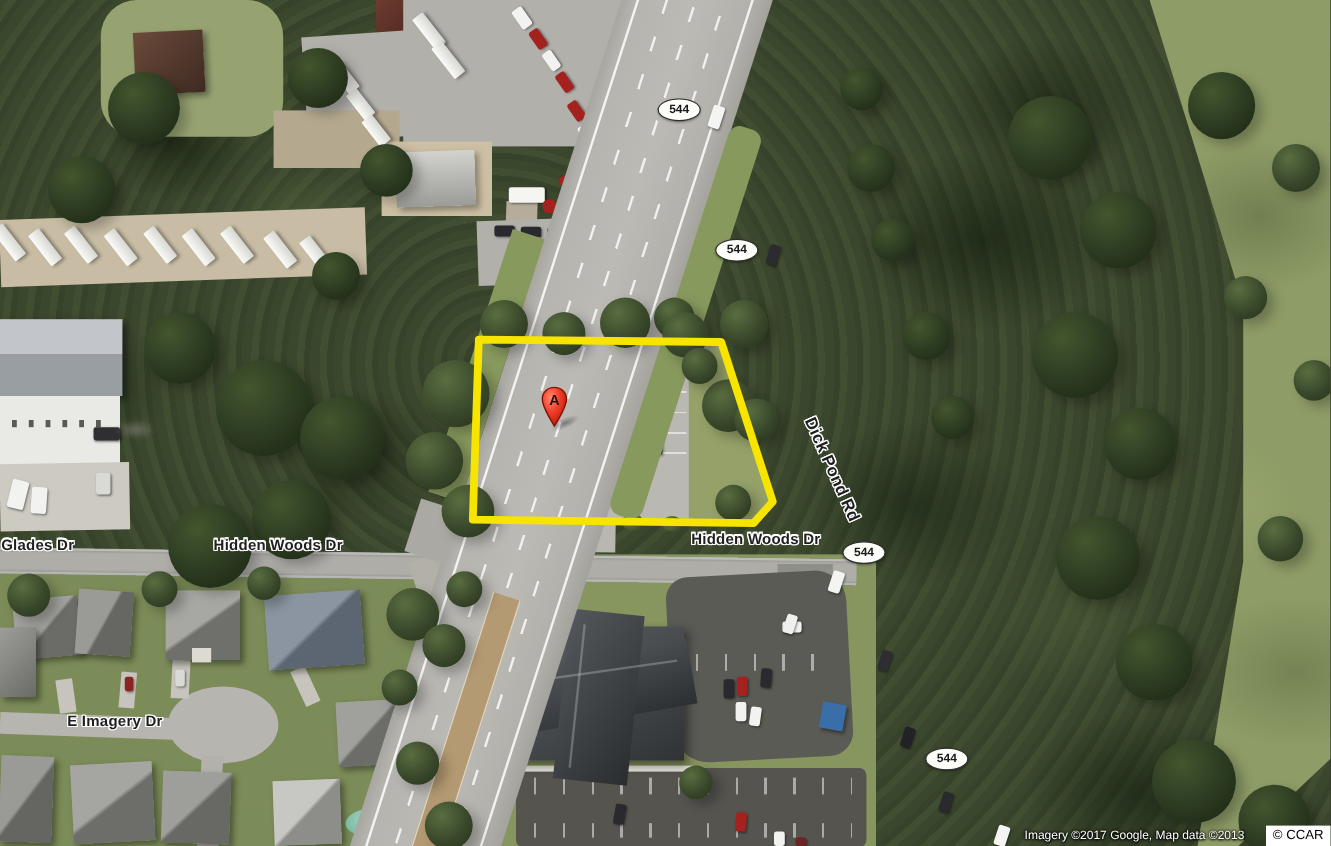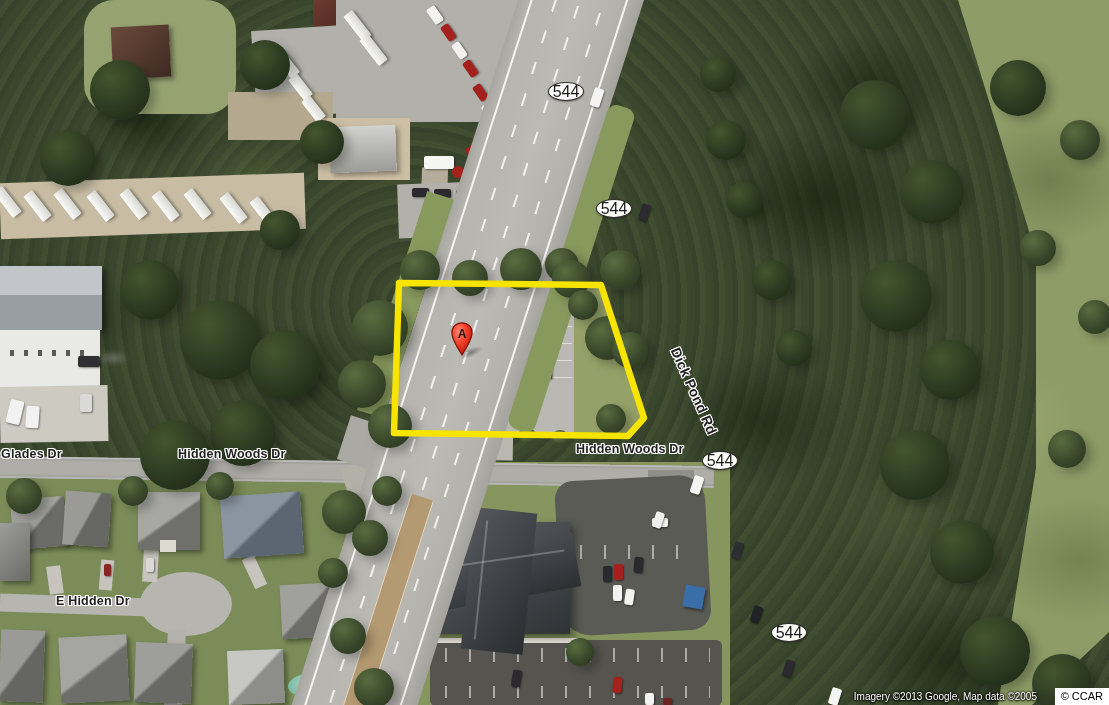--- a/index.html
+++ b/index.html
@@ -30,21 +30,21 @@
        transform:rotate(-38deg);box-shadow:2px 2px 3px rgba(0,0,0,.35);}
   .house{position:absolute;box-shadow:3px 3px 5px rgba(0,0,0,.4);}
   .lbl{position:absolute;z-index:46;font-weight:700;font-size:12.5px;color:#1f1f1f;
        white-space:nowrap;letter-spacing:.2px;
        text-shadow:-1px -1px 0 rgba(255,255,255,.95),1px -1px 0 rgba(255,255,255,.95),
        -1px 1px 0 rgba(255,255,255,.95),1px 1px 0 rgba(255,255,255,.95),
        0 -1px 0 #fff,0 1px 0 #fff,-1px 0 0 #fff,1px 0 0 #fff;}
   .shield{position:absolute;z-index:45;width:36px;height:19px;box-sizing:border-box;
        background:#fdfdfa;border:1.6px solid #2e2e2c;border-radius:50%;
        display:flex;align-items:center;justify-content:center;
-       font-weight:400;font-size:16px;color:#1a1a1a;box-shadow:0 1px 2px rgba(0,0,0,.35);}
+       font-weight:700;font-size:10px;color:#1a1a1a;box-shadow:0 1px 2px rgba(0,0,0,.35);}
   #hw{left:529px;top:-25px;width:120px;height:800px;transform:rotate(17.8deg);
       transform-origin:50% 0;
       background:linear-gradient(90deg,#a7a6a1 0,#b5b4af 10%,#bbbab5 50%,#b2b1ac 85%,#a3a29d 100%);}
   .lane{position:absolute;top:0;bottom:0;width:2px;background:rgba(255,255,255,.85);}
   .dash{position:absolute;top:0;bottom:0;width:2px;
         background:repeating-linear-gradient(180deg,rgba(255,255,255,.8) 0 13px,transparent 13px 33px);}
   .stripesH{position:absolute;background:repeating-linear-gradient(180deg,rgba(255,255,255,.55) 0 1.5px,transparent 1.5px 17px);}
   .stripesV{position:absolute;background:repeating-linear-gradient(90deg,rgba(255,255,255,.5) 0 2px,transparent 2px 24px);}
   #attr-imagery{right:72px;bottom:3px;z-index:50;font-size:10px;color:#fff;
       text-shadow:0 0 2px #000,0 0 3px #000,0 1px 2px #000;}
@@ -297,18 +297,18 @@
 
   <div class="shield" style="left:548px;top:82px;">544</div>
   <div class="shield" style="left:596px;top:199px;">544</div>
   <div class="shield" style="left:702px;top:451px;">544</div>
   <div class="shield" style="left:771px;top:623px;">544</div>
 
   <div class="lbl" style="left:694px;top:391px;transform:translate(-50%,-50%) rotate(66deg);font-size:14px;">Dick Pond Rd</div>
   <div class="lbl" style="left:178px;top:447px;">Hidden Woods Dr</div>
   <div class="lbl" style="left:576px;top:442px;">Hidden Woods Dr</div>
   <div class="lbl" style="left:1px;top:447px;">Glades Dr</div>
-  <div class="lbl" style="left:56px;top:594px;">E Hidden Dr</div>
-
-  <div class="a" id="attr-imagery">Imagery ©2013 Google, Map data ©2005</div>
+  <div class="lbl" style="left:56px;top:594px;">E Imagery Dr</div>
+
+  <div class="a" id="attr-imagery">Imagery ©2017 Google, Map data ©2013</div>
   <div class="a" id="attr-ccar">© CCAR</div>
 
 </div>
 
 </body></html>

